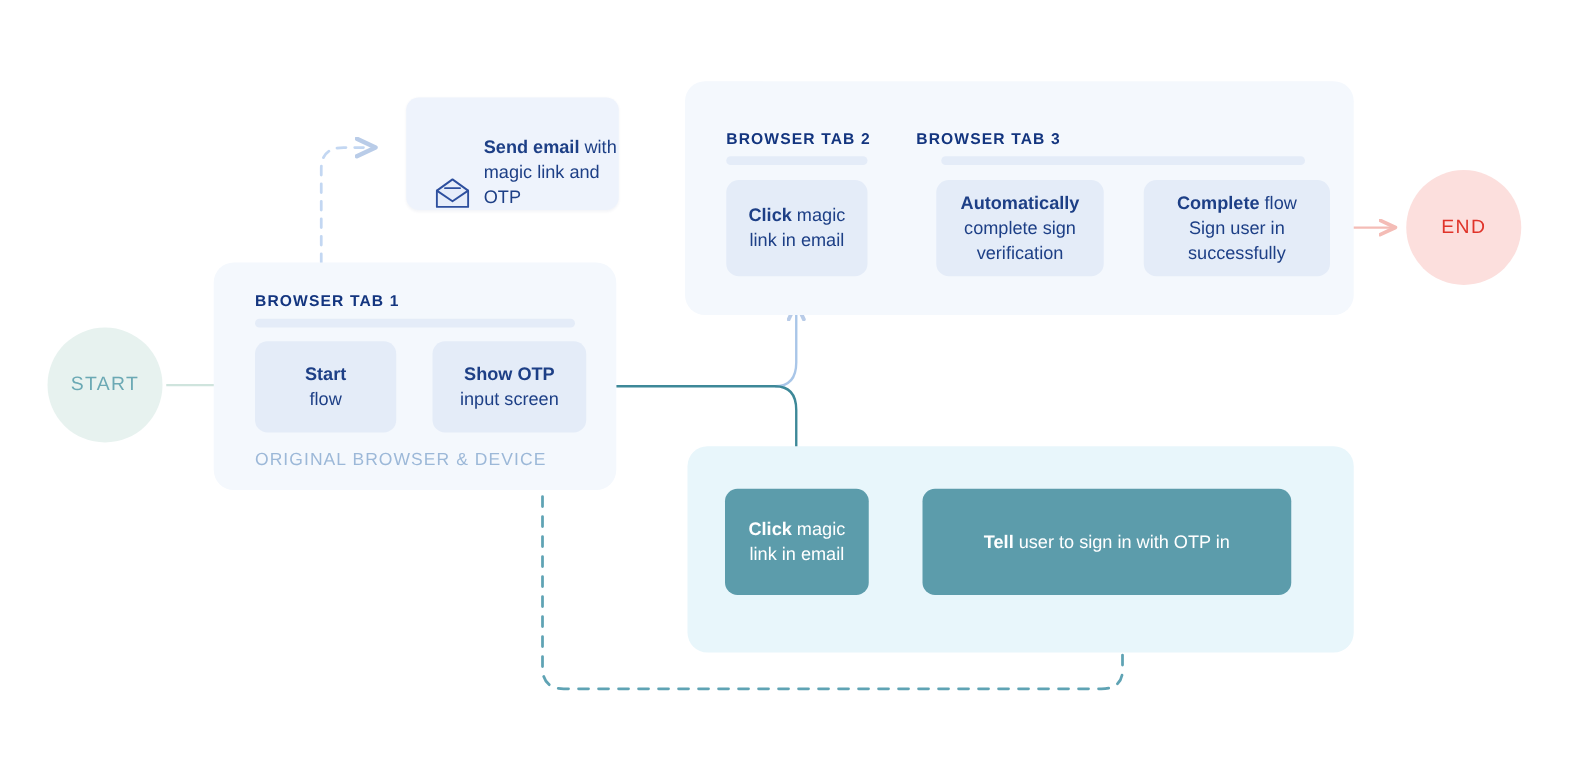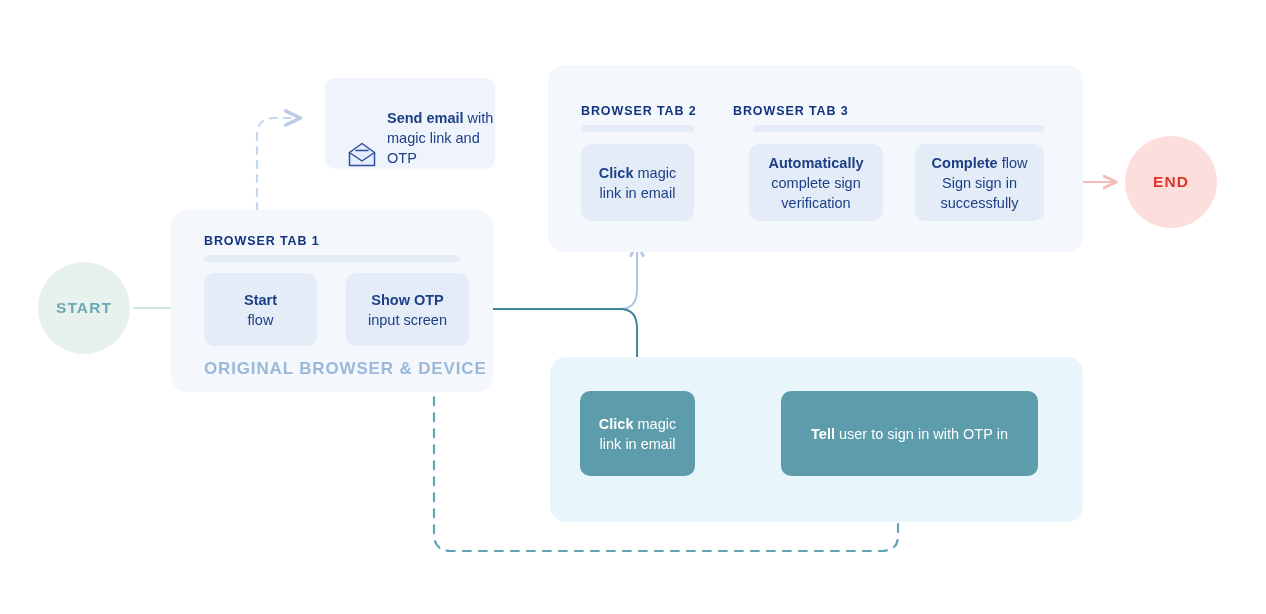--- a/index.html
+++ b/index.html
@@ -28,21 +28,21 @@
   }
 
   
   .circle {
     position: absolute;
     border-radius: 50%;
     display: flex;
     align-items: center;
     justify-content: center;
     font-size: 15.5px;
-    font-weight: bold;
+    font-weight: normal;
     letter-spacing: 1.1px;
   }
   #start-circle {
     left: 38px; top: 262px;
     width: 92px; height: 92px;
     background: #e7f2ef;
     color: #6ba9b4;
   }
   #end-circle {
     left: 1125px; top: 136px;
@@ -132,22 +132,22 @@
   #email-note .txt {
     font-size: 14.5px;
     line-height: 1.38;
     color: #1d3f86;
     margin-left: 4px;
   }
 
   
   .caption {
     position: absolute;
-    font-size: 17px;
-    font-weight: bold;
+    font-size: 14px;
+    font-weight: normal;
     letter-spacing: 0.85px;
     white-space: nowrap;
   }
   #caption-original { left: 204px; top: 359px; color: #9cb8d8; }
   #caption-different { left: 580px; top: 489px; color: #5c9cab; }
 </style>
 </head>
 <body>
 
 <div id="canvas">
@@ -266,35 +266,35 @@
 
   <div class="tab-title" style="left:733px; top:104px;">BROWSER TAB 3</div>
   <div class="tab-bar" style="left:753px; top:125px; width:291px;"></div>
   <div class="card blue" style="left:731px; top:144px; width:134px; height:77px;margin-left:18px;">
     <span>
       <b class="ln">Automatically</b>
       <span class="ln">complete sign</span>
       <span class="ln">verification</span>
     </span>
   </div>
-  <div class="card blue" style="left:915px; top:144px; width:129px; height:77px;">
+  <div class="card blue" style="left:915px; top:144px; width:149px; height:77px;">
     <span>
       <span class="ln"><b>Complete</b><span> flow</span></span>
-      <span class="ln">Sign sign in</span>
+      <span class="ln">Sign user in</span>
       <span class="ln">successfully</span>
     </span>
   </div>
 
   <div class="panel" id="panel-different"></div>
 
   <div class="card teal" style="left:580px; top:391px; width:115px; height:85px;">
     <span>
       <span class="ln"><b>Click</b><span> magic</span></span>
       <span class="ln">link in email</span>
     </span>
   </div>
-  <div class="card teal" style="left:781px; top:391px; width:257px; height:85px;justify-content:center;">
+  <div class="card teal" style="left:738px; top:391px; width:295px; height:85px;justify-content:center;">
     <span>
       <span class="ln"><b>Tell</b><span> user to sign in with OTP in</span></span>
     </span>
   </div>
 
 </div>
 
 </body></html>

